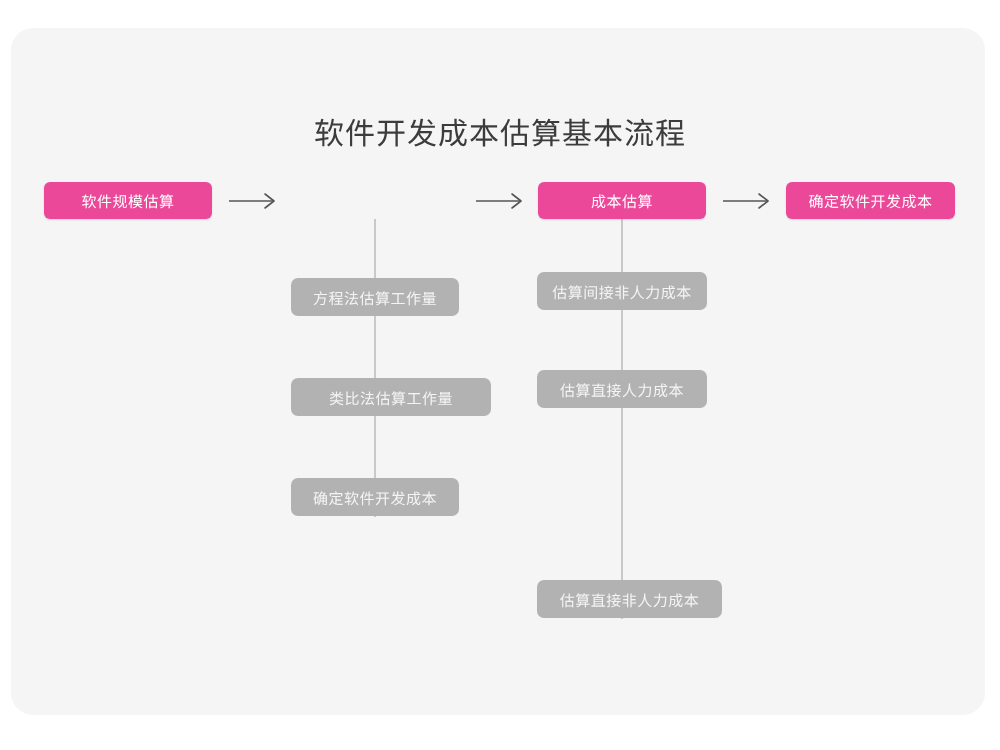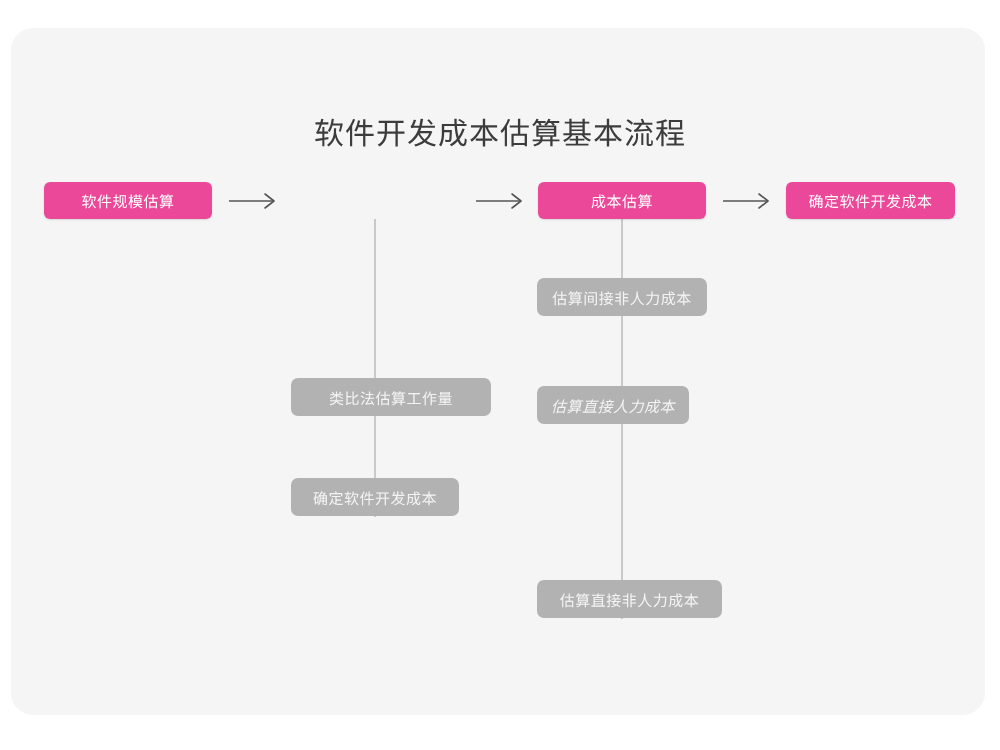--- a/index.html
+++ b/index.html
@@ -130,34 +130,37 @@
     </svg>
   </div>
 
   <div class="arrow" style="left:723px; top:190px; width:50px;">
     <svg width="50" height="22" viewBox="0 0 50 22">
       <line x1="0" y1="11" x2="44" y2="11" stroke="#555555" stroke-width="1.6"></line>
       <polyline points="36,4 45,11 36,18" fill="none" stroke="#555555" stroke-width="1.6" stroke-linecap="round" stroke-linejoin="round"></polyline>
     </svg>
   </div>
 
+  <div class="node secondary" style="left:291px; top:278px; width:168px;">
+    <span>方程法估算工作量</span>
+  </div>
 
   <div class="node secondary" style="left:291px; top:378px; width:200px;">
     <span>类比法估算工作量</span>
   </div>
 
   <div class="node secondary" style="left:291px; top:478px; width:168px;">
     <span>确定软件开发成本</span>
   </div>
 
-  <div class="node secondary" style="left:537px; top:278px; width:170px;">
+  <div class="node secondary" style="left:537px; top:272px; width:170px;">
     <span>估算间接非人力成本</span>
   </div>
 
-  <div class="node secondary" style="left:537px; top:386px; width:152px;font-style:italic;">
+  <div class="node secondary" style="left:537px; top:370px; width:170px;">
     <span>估算直接人力成本</span>
   </div>
 
 
   <div class="node secondary" style="left:537px; top:580px; width:185px;">
     <span>估算直接非人力成本</span>
   </div>
 
 </div>
 

